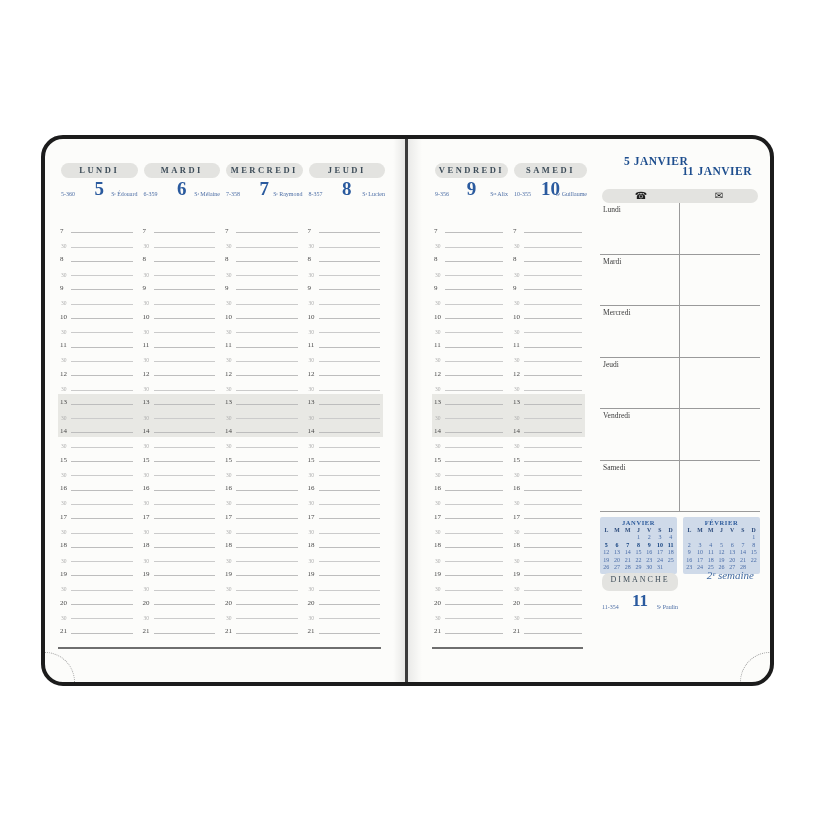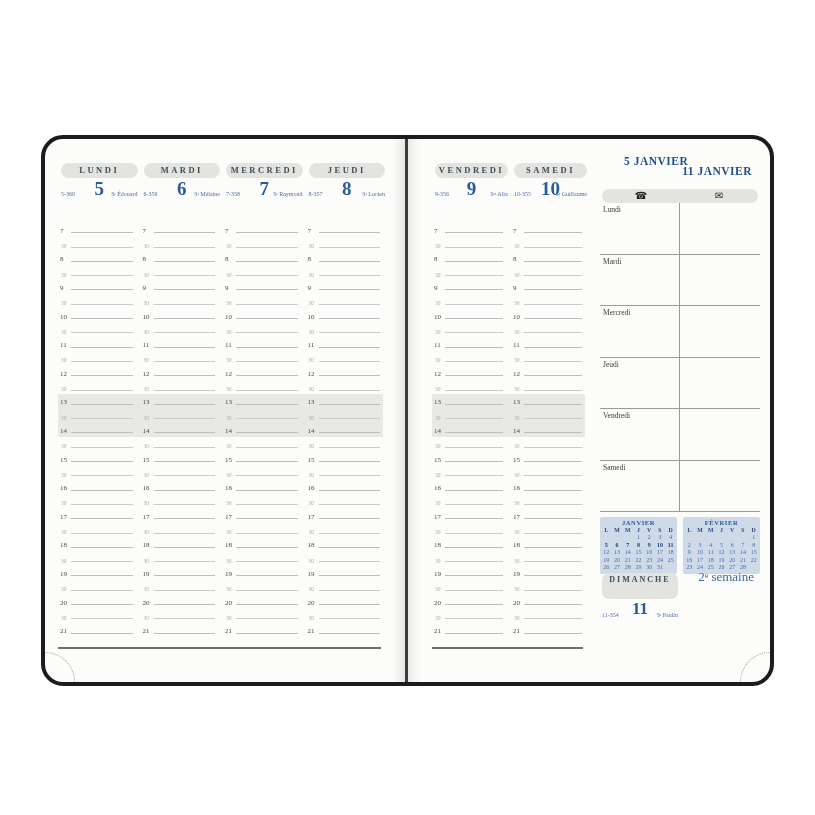--- a/index.html
+++ b/index.html
@@ -52,23 +52,23 @@
 
   
   .cals{position:absolute;left:0;top:362px;display:flex;gap:6px;}
   .cal{width:77px;background:#cfdae9;border-radius:2px;padding:2px 1px 3px;box-sizing:border-box;}
   .cal-title{text-align:center;font-size:6.5px;font-weight:bold;color:#2b5a9b;letter-spacing:0.6px;line-height:8px;}
   .cal-grid{display:grid;grid-template-columns:repeat(7,1fr);}
   .cal-cell{text-align:center;font-size:6px;line-height:7.4px;color:#4a6da8;}
   .cal-cell.hdr{font-weight:bold;color:#2c4b7c;font-size:5.8px;}
   .cal-cell.bold{font-weight:bold;color:#12407e;}
 
-  .wk-label{position:absolute;top:414px;right:6px;font-size:13px;color:#3f68a0;}
+  .wk-label{position:absolute;top:414px;right:6px;font-size:11px;font-style:italic;color:#3f68a0;}
   .sunday{position:absolute;left:2px;top:418px;width:76px;text-align:center;}
-  .sun-pill{background:#e3e3e0;border-radius:7px;height:26px;line-height:14.5px;font-size:8px;font-weight:bold;letter-spacing:2px;color:#3e4d59;}
+  .sun-pill{background:#e3e3e0;border-radius:7px;height:18px;line-height:14.5px;font-size:8px;font-weight:normal;letter-spacing:2px;color:#3e4d59;}
   .sun-num{font-size:17px;font-weight:bold;color:#2a5a9e;line-height:17px;margin-top:1px;}
   .sun-sub{display:flex;justify-content:space-between;font-size:6px;color:#4e6fa6;margin-top:-5px;}
 
   
   .arc{position:absolute;width:58px;height:58px;border:1.5px dotted #9f9f9f;border-radius:50%;}
   .arc-left{left:-30px;bottom:-30px;}
   .arc-right{right:-30px;bottom:-30px;}
 </style>
 </head>
 <body>

